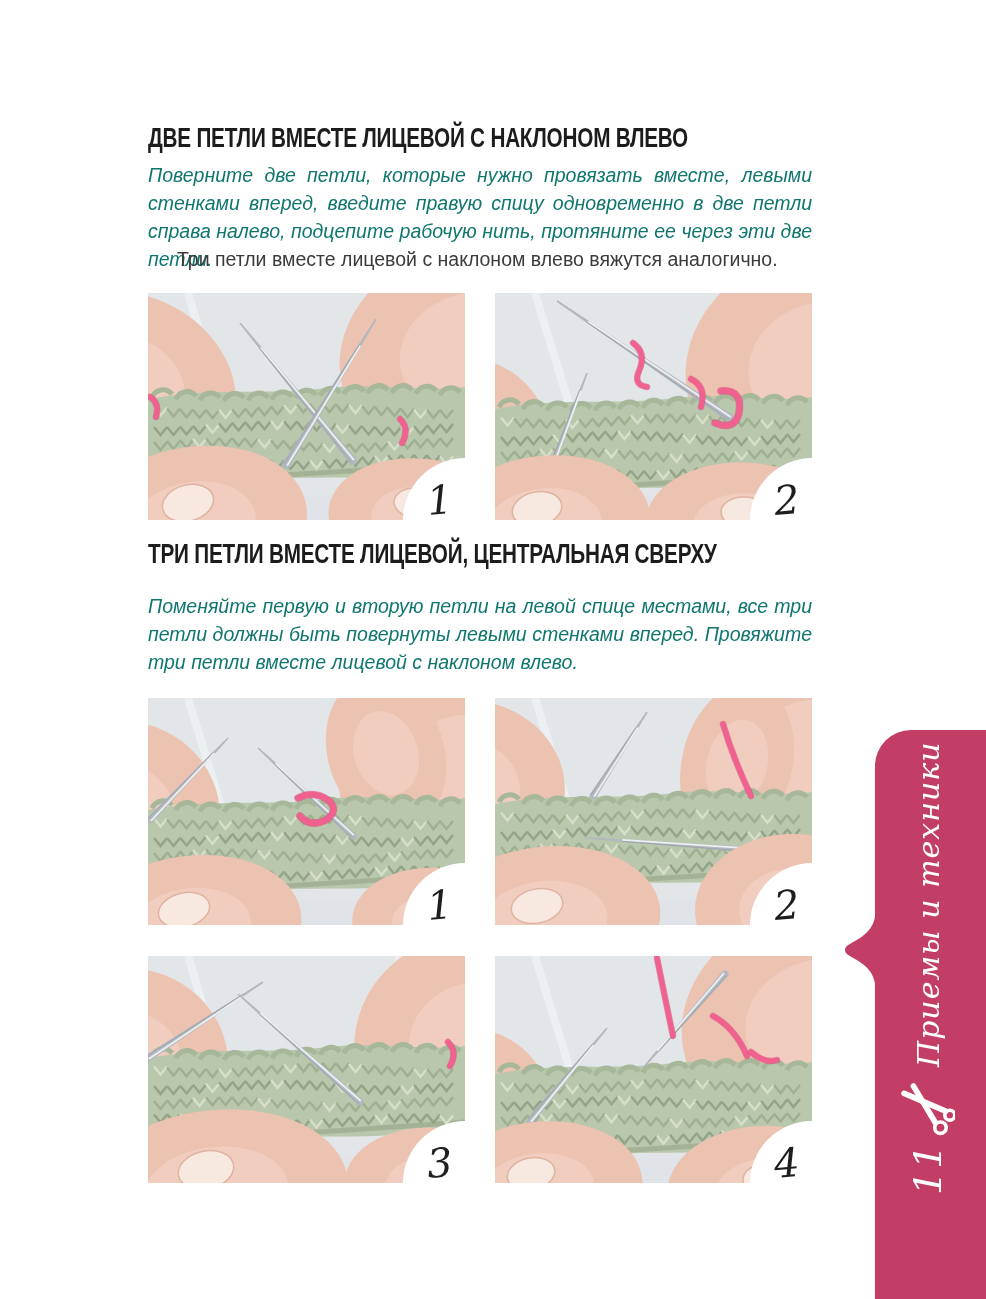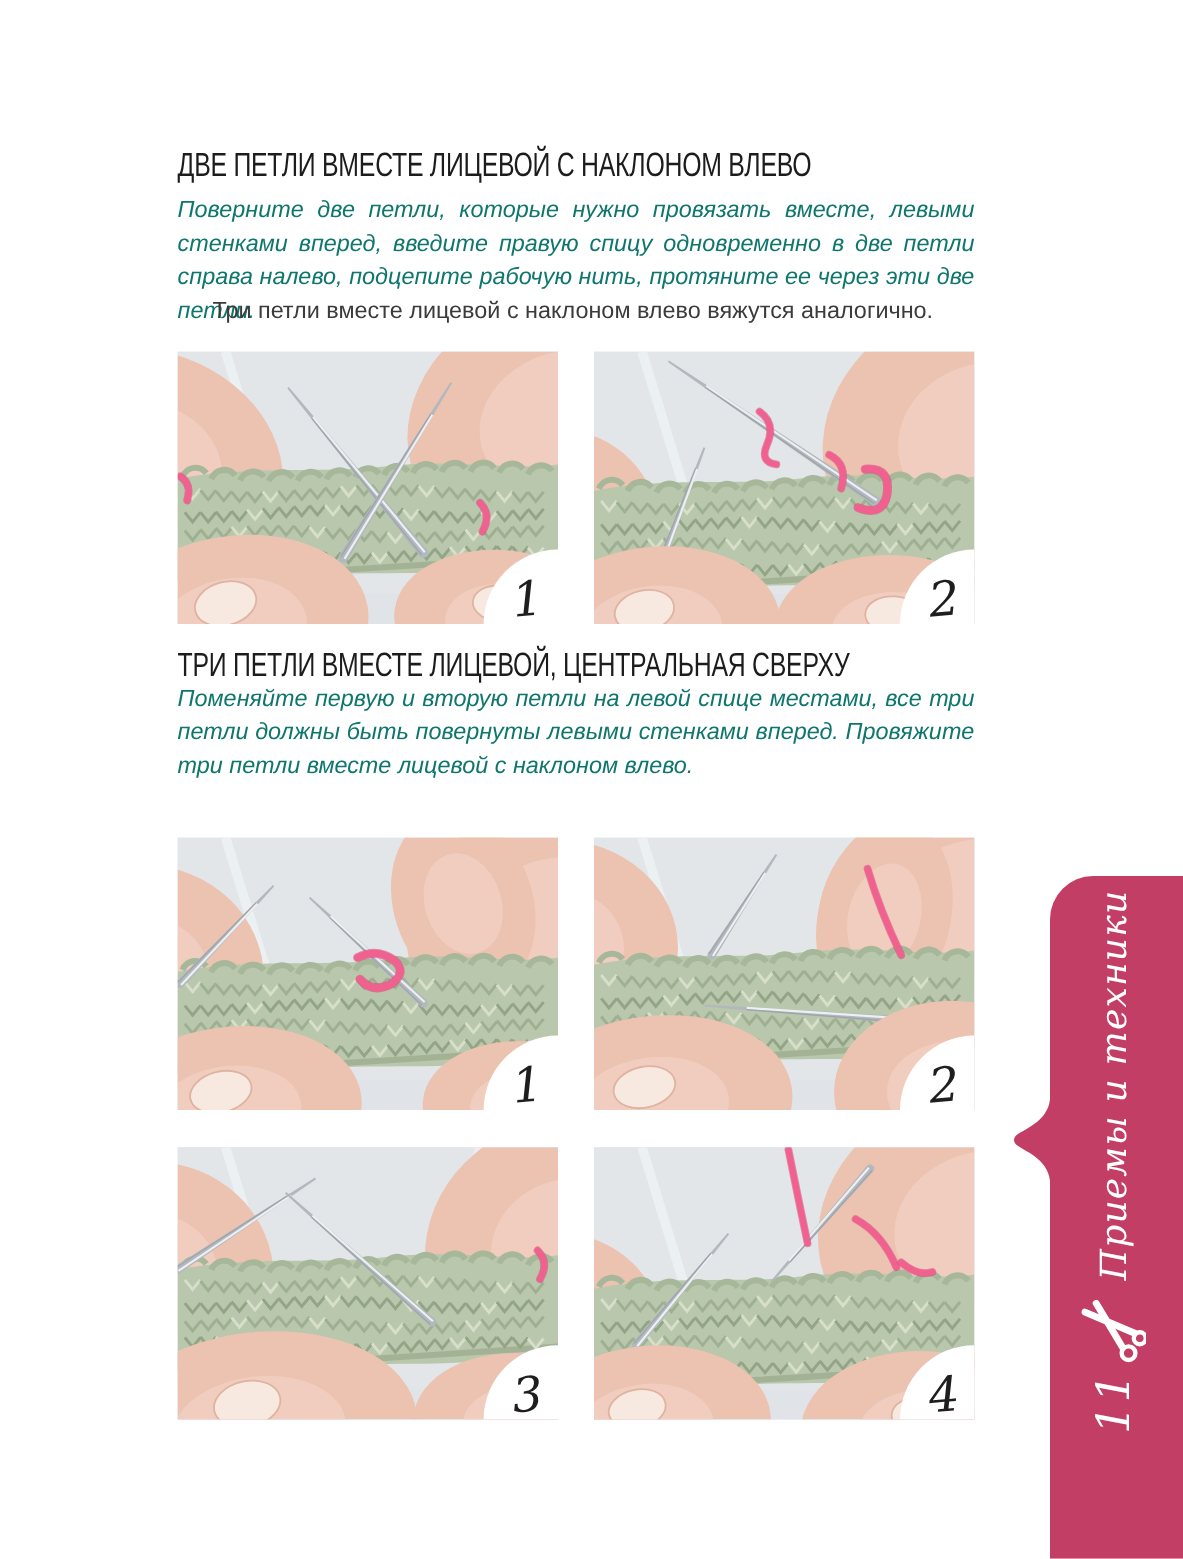--- a/index.html
+++ b/index.html
@@ -3,21 +3,21 @@
 <meta charset="utf-8">
 <style>
   * { margin:0; padding:0; box-sizing:border-box; }
   html,body { background:#ffffff; }
   body {
     width:986px; height:1299px; position:relative; overflow:hidden;
     font-family:"Liberation Sans", sans-serif;
   }
   .section-title {
     position:absolute; left:148px; white-space:nowrap;
-    font-weight:400; font-size:28px; line-height:28px; color:#1c1c1c;
+    font-weight:700; font-size:28px; line-height:28px; color:#1c1c1c;
   }
   .section-title .squeeze {
     display:inline-block; transform:scaleX(0.74); transform-origin:0 50%;
     letter-spacing:-0.3px;
   }
   .body-par {
     position:absolute; left:148px; width:664px;
     font-size:19.5px; line-height:28px; color:#0f766e;
     text-align:justify;
     font-style:italic;
@@ -349,21 +349,21 @@
       <ellipse cx="42" cy="216" rx="25" ry="17" transform="rotate(-12 42 216)" fill="#f7e8e0" stroke="#dfb3a0" stroke-width="1.5"></ellipse>
       <ellipse cx="250" cy="220" rx="24" ry="16" transform="rotate(4 250 220)" fill="#f7e8e0" stroke="#dfb3a0" stroke-width="1.5"></ellipse>
     </svg>
   <figcaption class="badge">
       <span class="badge-num">2</span>
     </figcaption>
 </figure>
 
 <h2 class="section-title" style="top:540px"><span class="squeeze">ТРИ ПЕТЛИ ВМЕСТЕ ЛИЦЕВОЙ, ЦЕНТРАЛЬНАЯ СВЕРХУ</span></h2>
 
-<p class="body-par" style="top:568px">Поменяйте первую и вторую петли на левой спице местами, все три петли должны быть повернуты левыми стенками вперед. Провяжите три петли вместе лицевой с наклоном влево.</p>
+<p class="body-par" style="top:592px">Поменяйте первую и вторую петли на левой спице местами, все три петли должны быть повернуты левыми стенками вперед. Провяжите три петли вместе лицевой с наклоном влево.</p>
 
 <figure class="photo" style="left:148px; top:698px" aria-label="Первая и вторая петли меняются местами на левой спице">
   <svg class="photo-scene" viewBox="0 0 317 227">
       <rect width="317" height="227" fill="#e2e6e9"></rect>
       <path d="M40,0 L86,150" stroke="#f0f3f5" stroke-width="8" opacity="0.7" fill="none"></path>
       <path d="M250,0 L236,70" stroke="#eef1f4" stroke-width="5" opacity="0.7" fill="none"></path>
       <rect y="202" width="317" height="25" fill="#dde2e7" opacity="0.5"></rect>
       <ellipse cx="-28" cy="118" rx="100" ry="95" transform="rotate(0 -28 118)" fill="#ecc2b1"></ellipse>
       <ellipse cx="-28" cy="118" rx="55.00000000000001" ry="52.25000000000001" transform="rotate(0 -28 118)" fill="#f3d3c4" opacity="0.65"></ellipse>
       <ellipse cx="315" cy="75" rx="125" ry="105" transform="rotate(-12 315 75)" fill="#ecc2b1"></ellipse>

